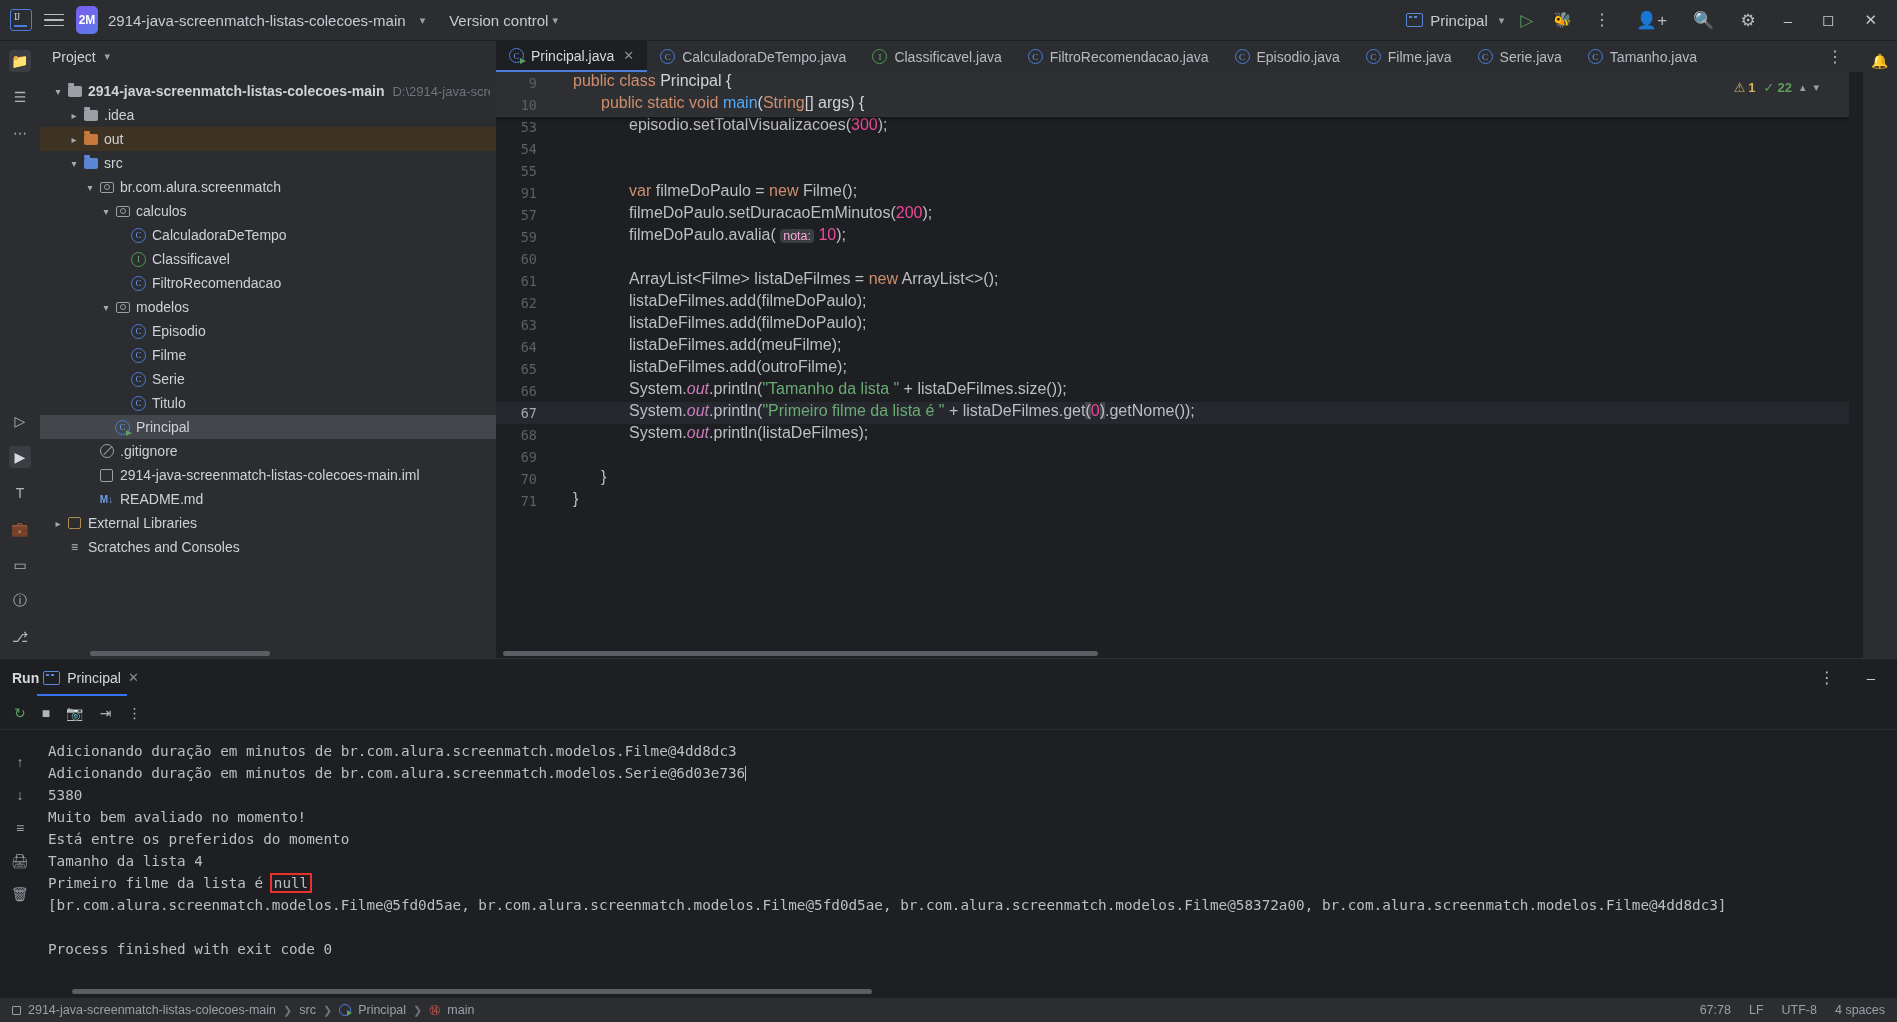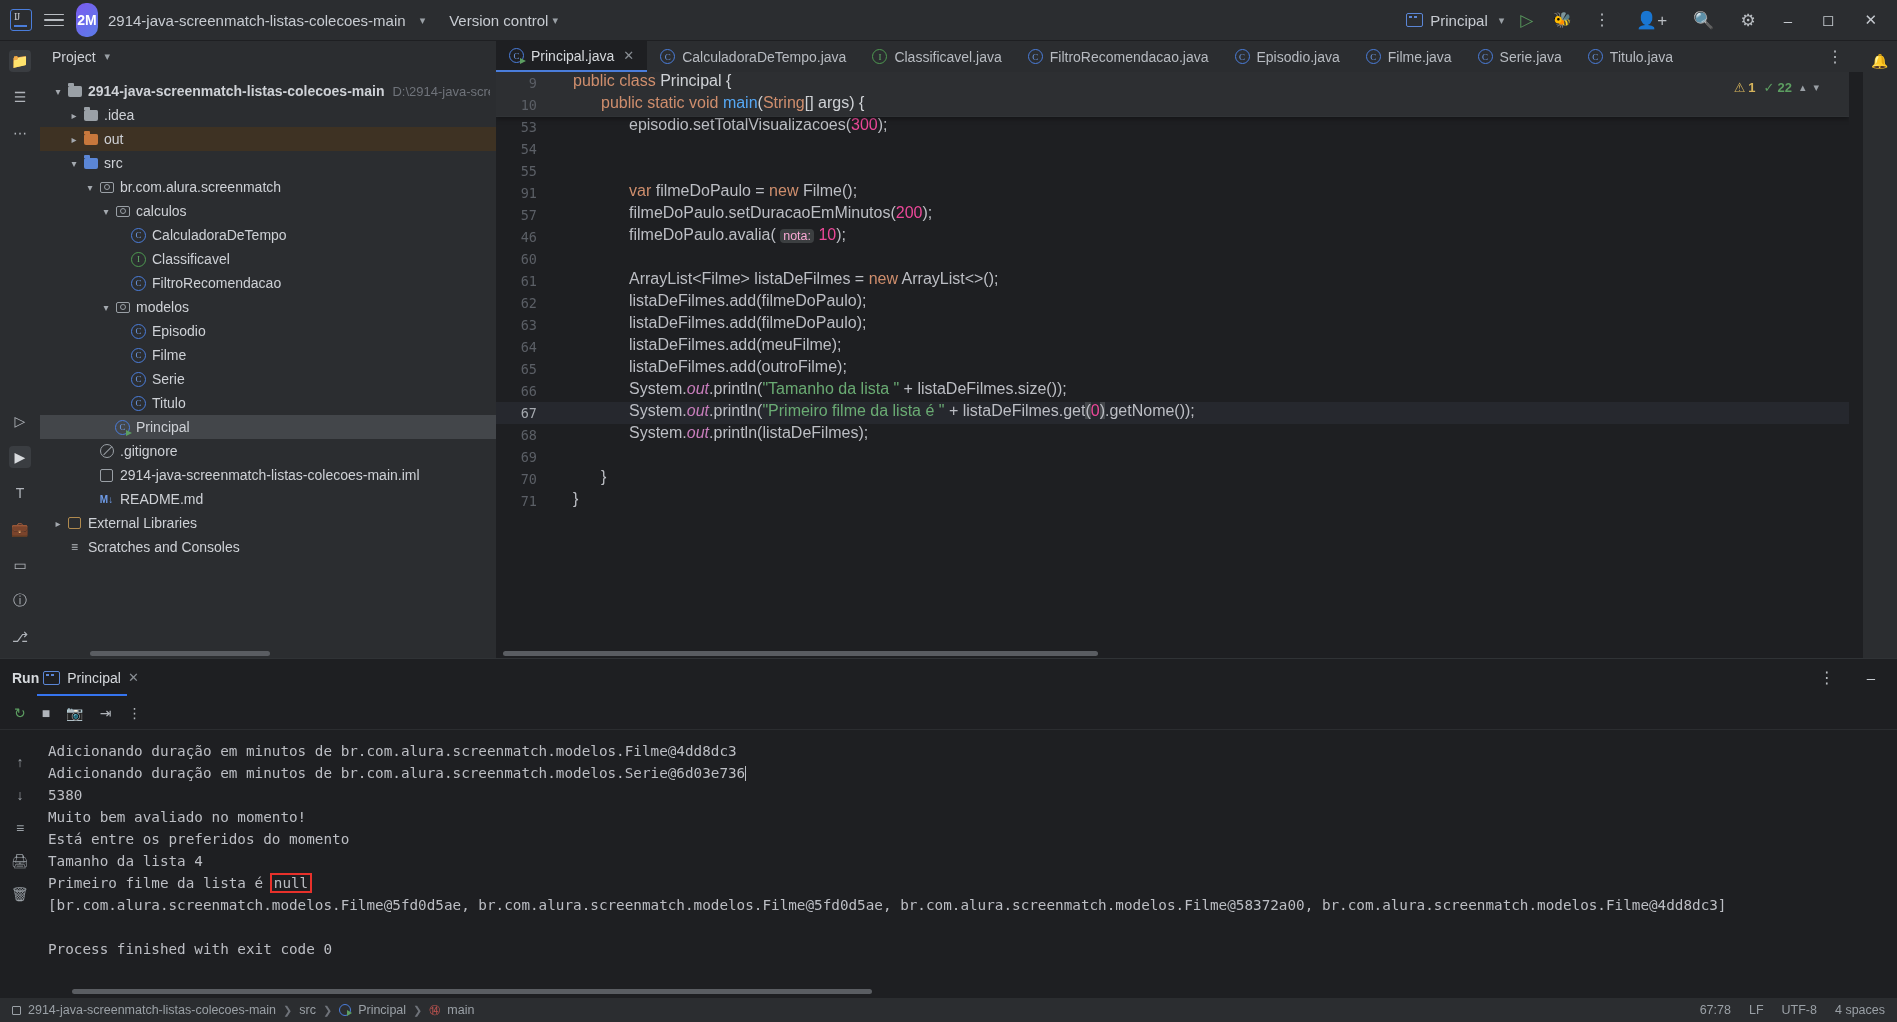--- a/index.html
+++ b/index.html
@@ -22,21 +22,21 @@
     display: flex; align-items: flex-start; justify-content: flex-start;
     padding: 2px 3px; color: #c9ccd1; font-size: 10px; font-family: "Liberation Serif", serif;
     line-height: 10px; letter-spacing: -1px; position: relative; background: #2b2d30;
   }
   .ij-logo::after {
     content: ""; position: absolute; left: 3px; bottom: 3px; width: 13px; height: 2px; background: #4a7ddb;
   }
   .burger { width: 24px; height: 24px; display: flex; flex-direction: column; justify-content: center; gap: 4px; padding: 0 2px; cursor: pointer; }
   .burger i { display: block; height: 1.6px; background: #b9bdc2; border-radius: 1px; }
   .proj-badge {
-    width: 22px; height: 34px; border-radius: 10px; color: #fff; font-size: 14px; font-weight: bold;
+    width: 22px; height: 28px; border-radius: 5px; color: #fff; font-size: 12px; font-weight: bold;
     display: flex; align-items: center; justify-content: center;
     background: linear-gradient(135deg,#7b5cf0,#5b7ce8);
   }
   .proj-name { font-size: 15px; color: #c7cbd1; }
   .chev { color: #9aa0a6; font-size: 11px; margin-left: 4px; }
   .vcs { font-size: 15px; color: #c7cbd1; margin-left: 14px; display: flex; align-items: center; }
   .tb-spacer { flex: 1; }
   .runcfg { display: flex; align-items: center; gap: 7px; font-size: 15px; color: #c7cbd1; }
   .runcfg-icon {
     width: 17px; height: 14px; border: 1.4px solid #5b86d6; border-radius: 2px; position: relative;
@@ -400,21 +400,21 @@
           <div class="etab">
             <span class="cicon">C</span>
             <span>Filme.java</span>
           </div>
           <div class="etab">
             <span class="cicon">C</span>
             <span>Serie.java</span>
           </div>
           <div class="etab">
             <span class="cicon">C</span>
-            <span>Titulo.java</span>
+            <span>Tamanho.java</span>
           </div>
           <div class="tabbar-spacer"></div>
           <div class="tabbar-right">
             <span class="kebab">⋮</span>
           </div>
         </div>
 
       <div class="edit-region">
         <div class="code-wrap">
 
@@ -458,21 +458,21 @@
                 <span class="gutter">91</span>
                 <span class="fold"></span>
                 <span class="code txt" style="padding-left:56px"><span class="kw">var</span> filmeDoPaulo = <span class="kw">new</span> Filme();</span>
               </div>
               <div class="cl">
                 <span class="gutter">57</span>
                 <span class="fold"></span>
                 <span class="code txt" style="padding-left:56px">filmeDoPaulo.setDuracaoEmMinutos(<span class="num">200</span>);</span>
               </div>
               <div class="cl">
-                <span class="gutter">46</span>
+                <span class="gutter">59</span>
                 <span class="fold"></span>
                 <span class="code txt" style="padding-left:56px">filmeDoPaulo.avalia( <span class="hint">nota:</span> <span class="num">10</span>);</span>
               </div>
               <div class="cl">
                 <span class="gutter">60</span>
                 <span class="fold"></span>
                 <span class="code txt" style="padding-left:56px"></span>
               </div>
               <div class="cl">
                 <span class="gutter">61</span>

